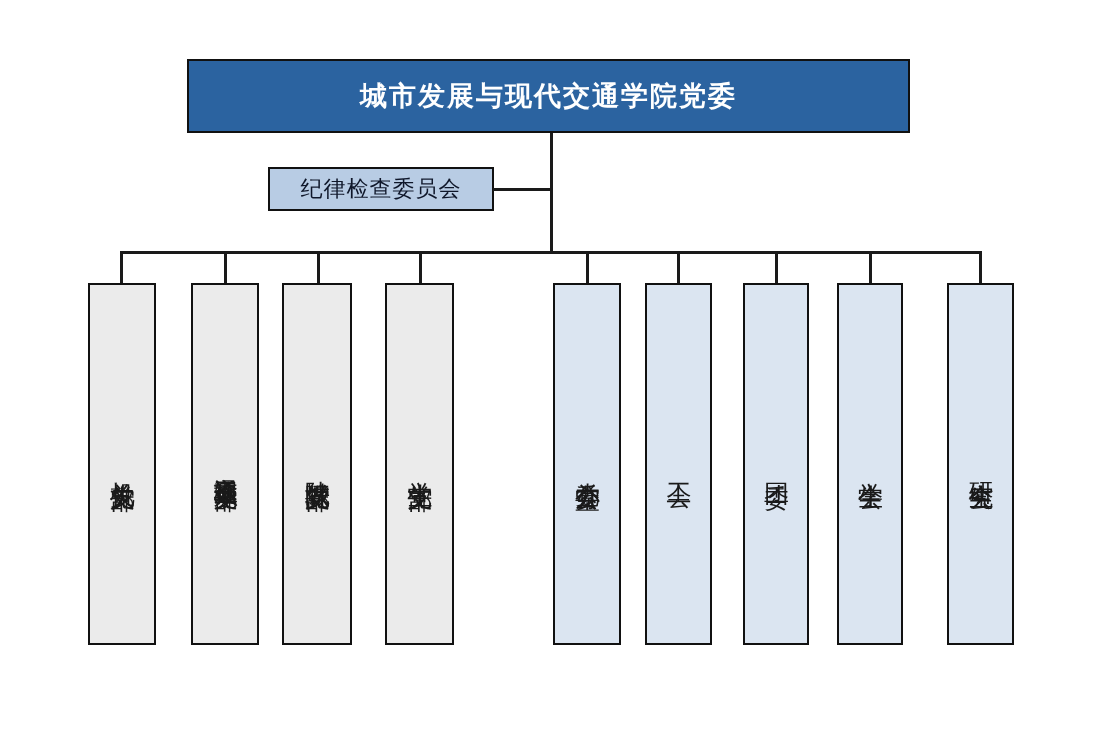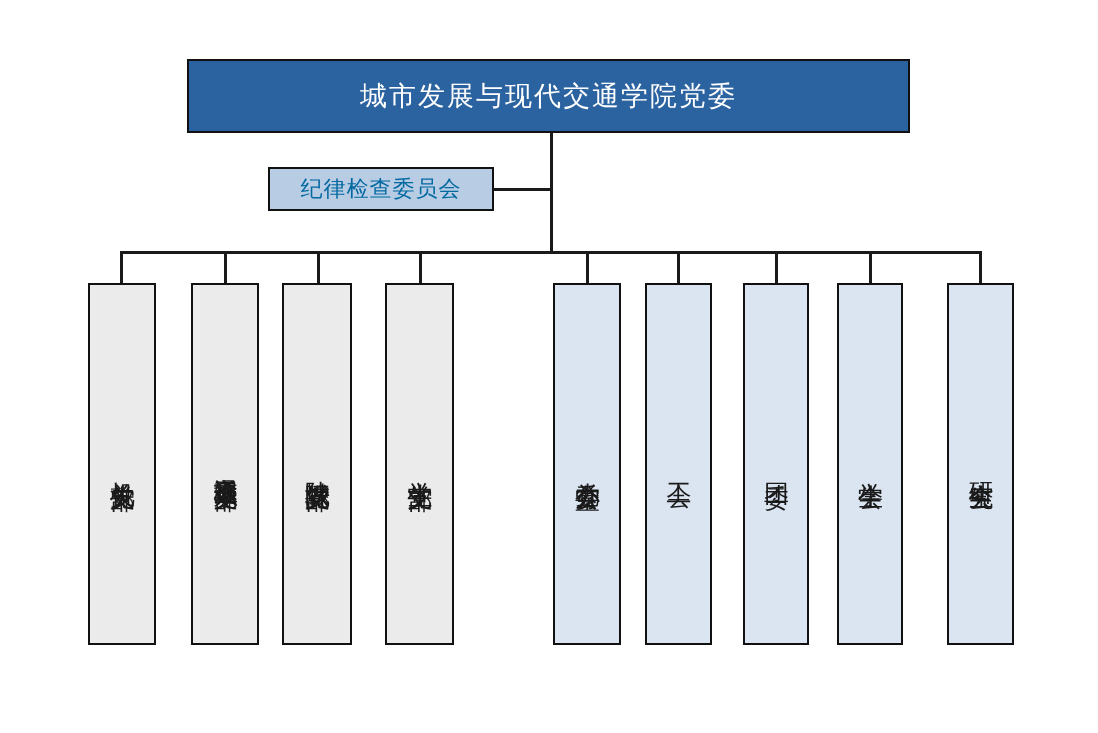--- a/index.html
+++ b/index.html
@@ -36,42 +36,42 @@
     background: #2b63a0;
     border: 2px solid #111111;
     box-sizing: border-box;
     display: flex;
     align-items: center;
     justify-content: center;
   }
   .root-label {
     color: #ffffff;
     font-size: 27px;
-    font-weight: normal;
+    font-weight: bold;
     letter-spacing: 2px;
     white-space: nowrap;
     text-align: center;
   }
 
   
   .staff-box {
     position: absolute;
     left: 268px;
     top: 167px;
     width: 226px;
     height: 44px;
     background: #b8cce4;
     border: 2px solid #111111;
     box-sizing: border-box;
     display: flex;
     align-items: center;
     justify-content: center;
   }
   .staff-label {
-    color: #0369a1;
+    color: #0f172a;
     font-size: 22px;
     letter-spacing: 1px;
     white-space: nowrap;
   }
 
   
   .leaf-box {
     position: absolute;
     top: 283px;
     height: 362px;

